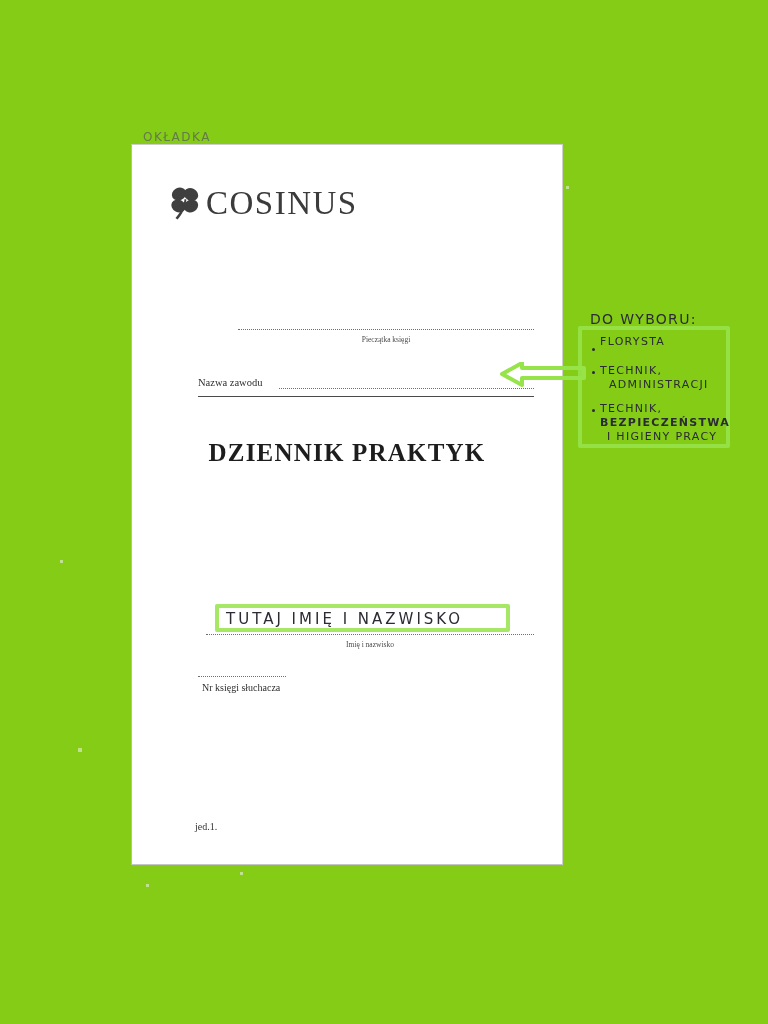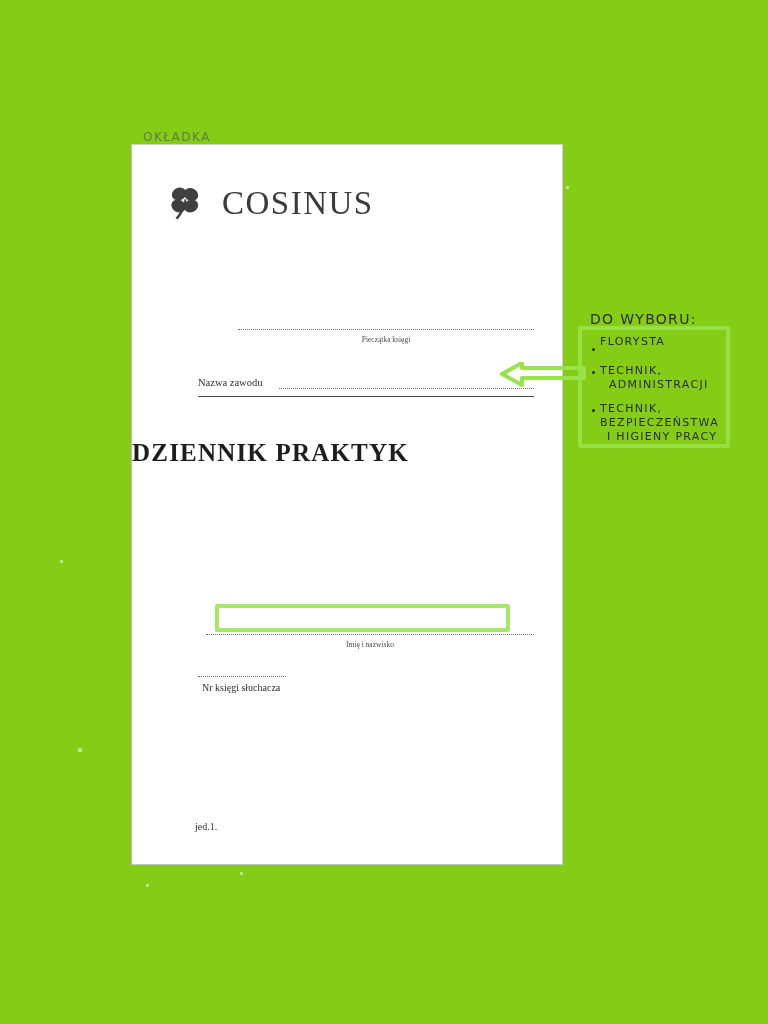--- a/index.html
+++ b/index.html
@@ -44,21 +44,20 @@
     border-top: 1px solid #cdcdcd;
   }
 
   
   #logo-row {
     position: absolute;
     left: 36px;
     top: 40px;
     display: flex;
     align-items: center;
-    gap: 16px;
   }
   #clover {
     width: 34px; height: 36px;
     position: relative;
     margin-right: 4px;
   }
   #clover svg { display: block; }
   #logo-text {
     font-family: "Liberation Serif", serif;
     font-size: 33px;
@@ -88,21 +87,21 @@
   .fieldlabel {
     position: absolute;
     font-family: "Liberation Serif", serif;
     font-size: 10.5px;
     color: #2e2e2e;
   }
   #title {
     position: absolute;
     left: 0; right: 0;
     top: 294px;
-    text-align: left;
+    text-align: center;
     font-family: "Liberation Serif", serif;
     font-weight: bold;
     font-size: 25px;
     letter-spacing: 1.2px;
     color: #1d1d1d;
   }
   #jed {
     position: absolute;
     left: 63px;
     top: 676px;
@@ -231,34 +230,35 @@
     <div class="dotline" style="left:74px; top:489px; width:328px;"></div>
     <div class="caption" style="left:74px; top:495px; width:328px;">Imię i nazwisko</div>
 
     <div class="dotline" style="left:66px; top:531px; width:88px;"></div>
     <div class="fieldlabel" style="left:70px; top:537px; font-size:10px;">Nr księgi słuchacza</div>
 
     <div id="jed">jed.1.</div>
   </div>
 
   <div id="name-highlight"></div>
+  <div id="name-hand" class="hand">TUTAJ  IMIĘ  I  NAZWISKO</div>
 
   <div id="note-title" class="hand">DO WYBORU:</div>
   <div id="note-box"></div>
 
   <span class="bullet" style="left:592px; top:348px;"></span>
   <div class="note-item hand" style="left:600px; top:335px;">FLORYSTA</div>
 
   <span class="bullet" style="left:592px; top:371px;"></span>
   <div class="note-item hand" style="left:600px; top:364px;">TECHNIK,</div>
   <div class="note-item hand" style="left:609px; top:378px;">ADMINISTRACJI</div>
 
   <span class="bullet" style="left:592px; top:409px;"></span>
   <div class="note-item hand" style="left:600px; top:402px;">TECHNIK,</div>
-  <div class="note-item hand" style="left:600px; top:416px;">BEZPIECZEŃSTWA</div>
+  <div class="note-item hand" style="left:600px; top:416px;font-weight:bold;">BEZPIECZEŃSTWA</div>
   <div class="note-item hand" style="left:607px; top:430px;">I HIGIENY PRACY</div>
 
   <div id="arrow">
     <svg width="88" height="30" viewBox="0 0 88 30">
       <path d="M86 6 L24 6 L24 1 L4 12 L24 23 L24 16 L86 16 Z" fill="none" stroke="#97e34a" stroke-width="4" stroke-linejoin="round"></path>
     </svg>
   </div>
 
 </div>
 

